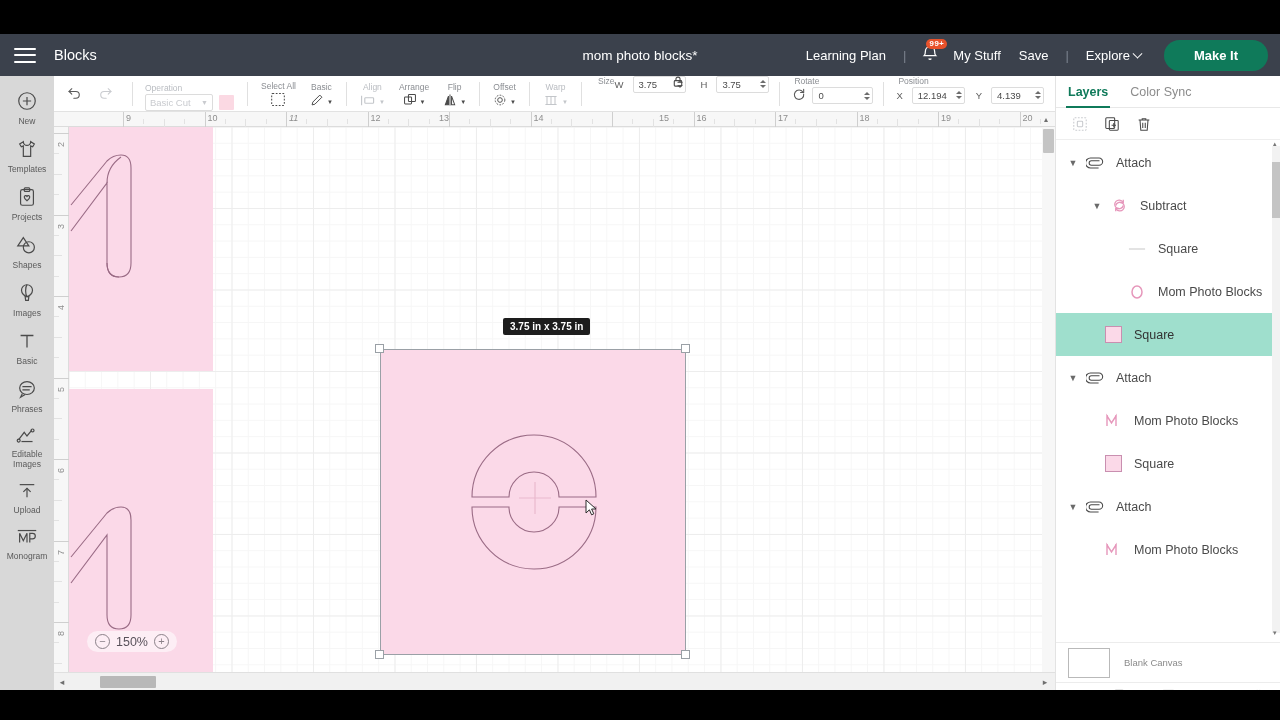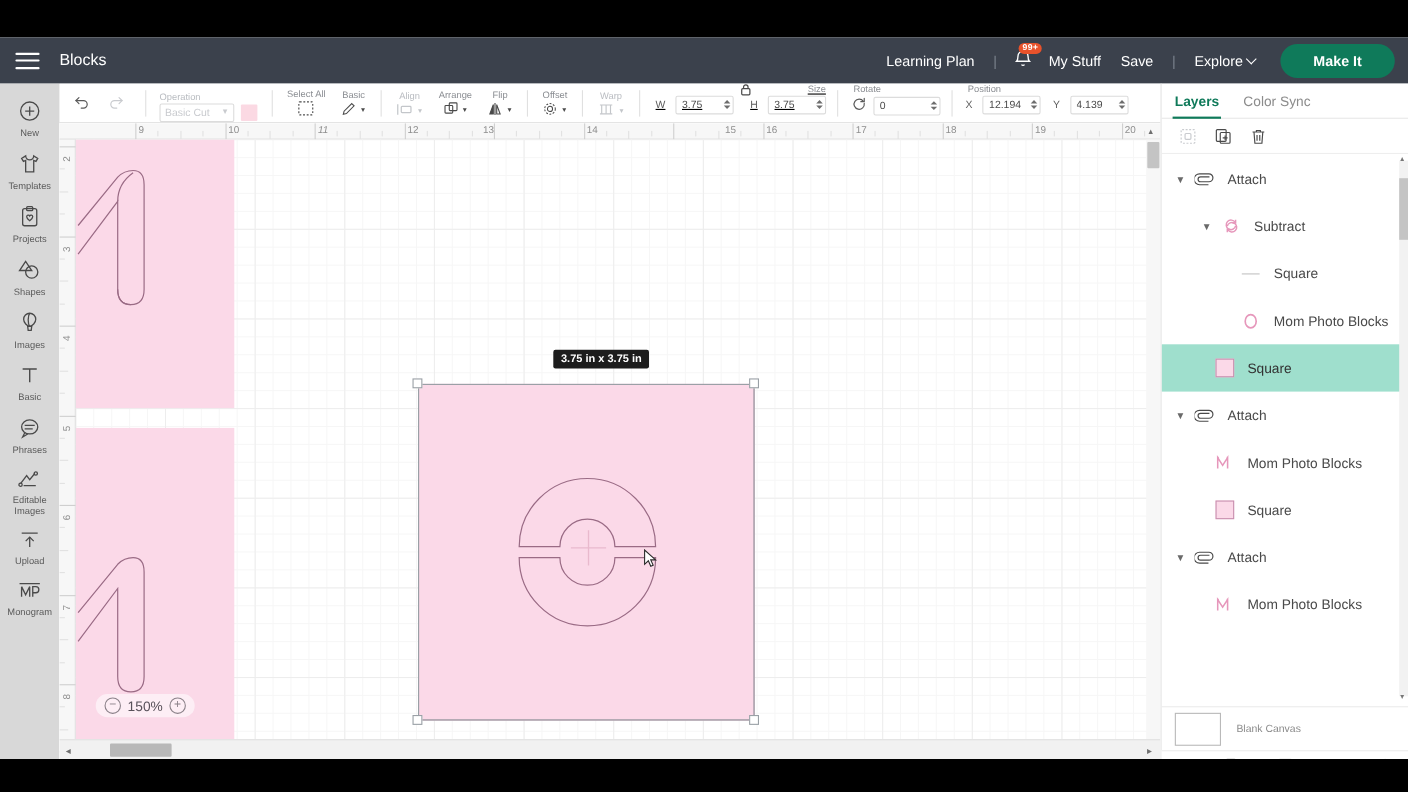--- a/index.html
+++ b/index.html
@@ -214,20 +214,23 @@
 
   <div class="top-black"></div>
 
   <div class="header">
     <div class="hamburger">
       <i></i>
         <i></i>
         <i></i>
     </div>
     <div class="canvas-label">Blocks</div>
+    <div class="doc-title">
+      <span>mom photo blocks*</span>
+    </div>
     <div class="header-right">
       <div class="hr-item">Learning Plan</div>
       <div class="hr-sep">|</div>
       <div class="bell-wrap">
         <svg width="20" height="20" viewBox="0 0 24 24" fill="none" stroke="#fff" stroke-width="1.5">
           <path d="M12 3a5.5 5.5 0 0 0-5.5 5.5c0 4-1.5 5.5-1.5 5.5h14s-1.5-1.5-1.5-5.5A5.5 5.5 0 0 0 12 3z"></path>
           <path d="M10.5 17.5a1.6 1.6 0 0 0 3 0"></path>
         </svg>
         <div class="badge">99+</div>
       </div>
@@ -363,21 +366,21 @@
               <path d="M10 3v10"></path>
               <path d="M15 3v10"></path>
           </svg>
         </span>
         <span style="font-size:6px;color:#c3c6ca;">▼</span>
       </div>
     </div>
 
     <div class="tb-sep"></div>
 
-    <div class="tb-group" style="flex-direction:column; align-items:flex-end; padding-left:8px; position:relative;text-decoration:underline;">
+    <div class="tb-group" style="flex-direction:row; align-items:flex-start; padding-left:8px; position:relative;">
       <div class="tb-cap on" style="margin-left:2px;">Size</div>
       <div style="display:flex; align-items:center; gap:5px;">
         <span class="lbl-sm">W</span>
         <div class="num-field">
           <input type="text" value="3.75" style="">
           <span class="spinner">
               <i class="up"></i>
               <i class="dn"></i>
             </span>
         </div>

